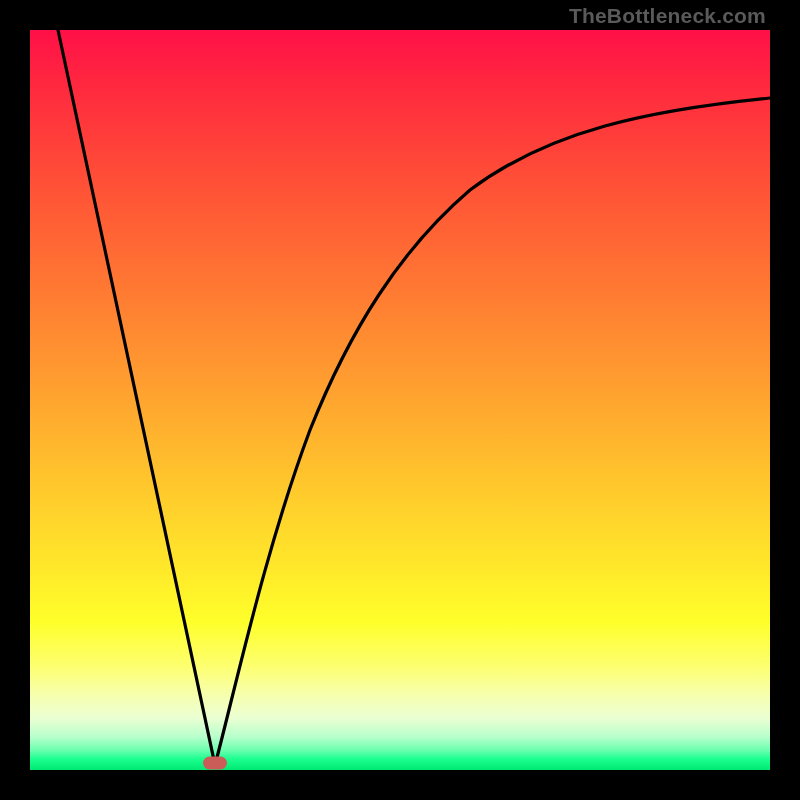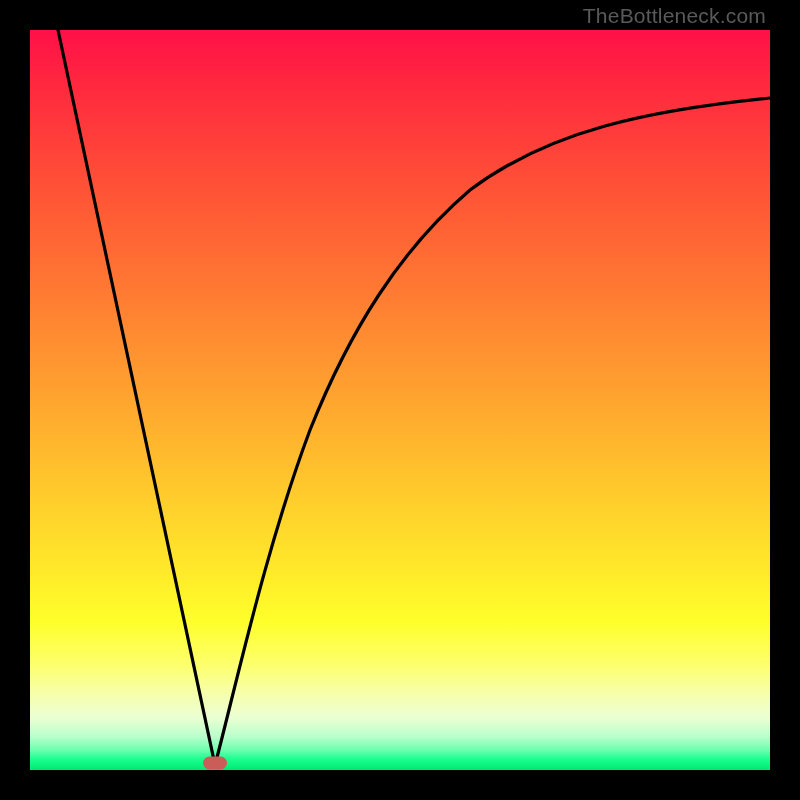--- a/index.html
+++ b/index.html
@@ -41,21 +41,21 @@
       #1cff90 98.5%,
       #00e972 100%
     );
   }
   .watermark {
     position: absolute;
     top: 4px;
     right: 34px;
     color: #5a5a5a;
     font-size: 21px;
-    font-weight: 400;
+    font-weight: 700;
     letter-spacing: 0.2px;
     user-select: none;
   }
   svg.curve {
     position: absolute;
     left: 30px;
     top: 30px;
     width: 740px;
     height: 740px;
     pointer-events: none;

